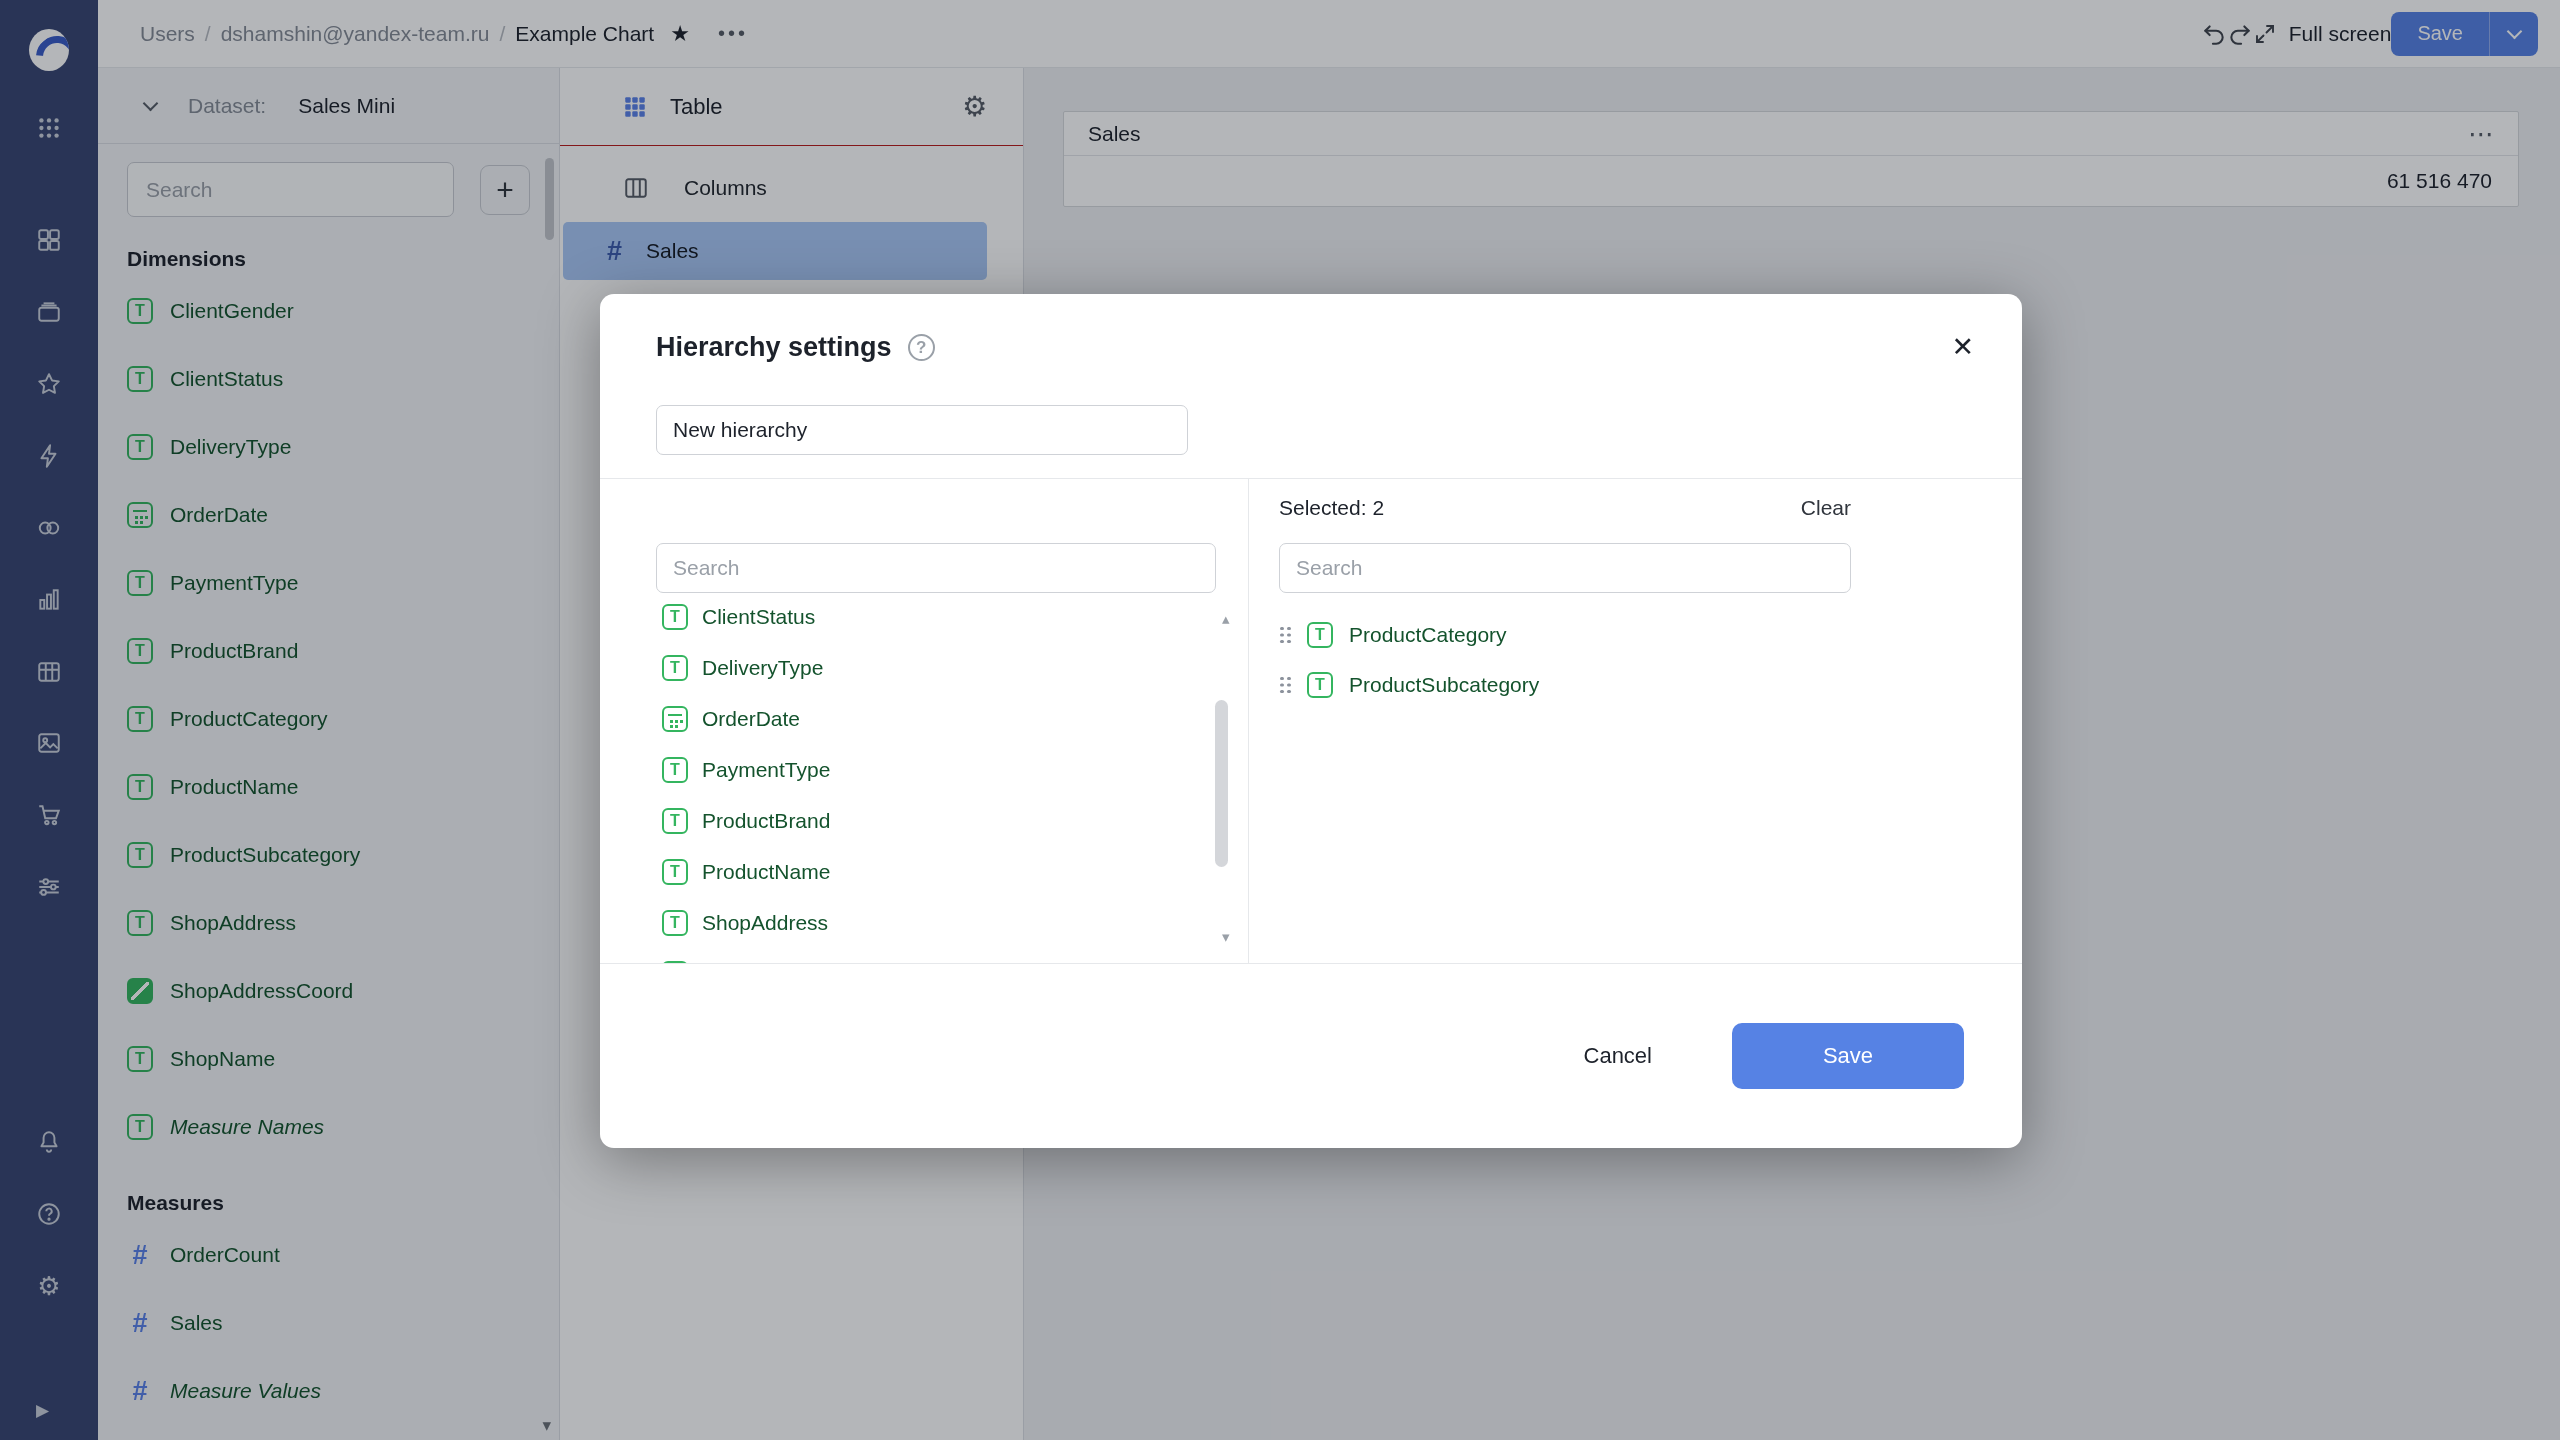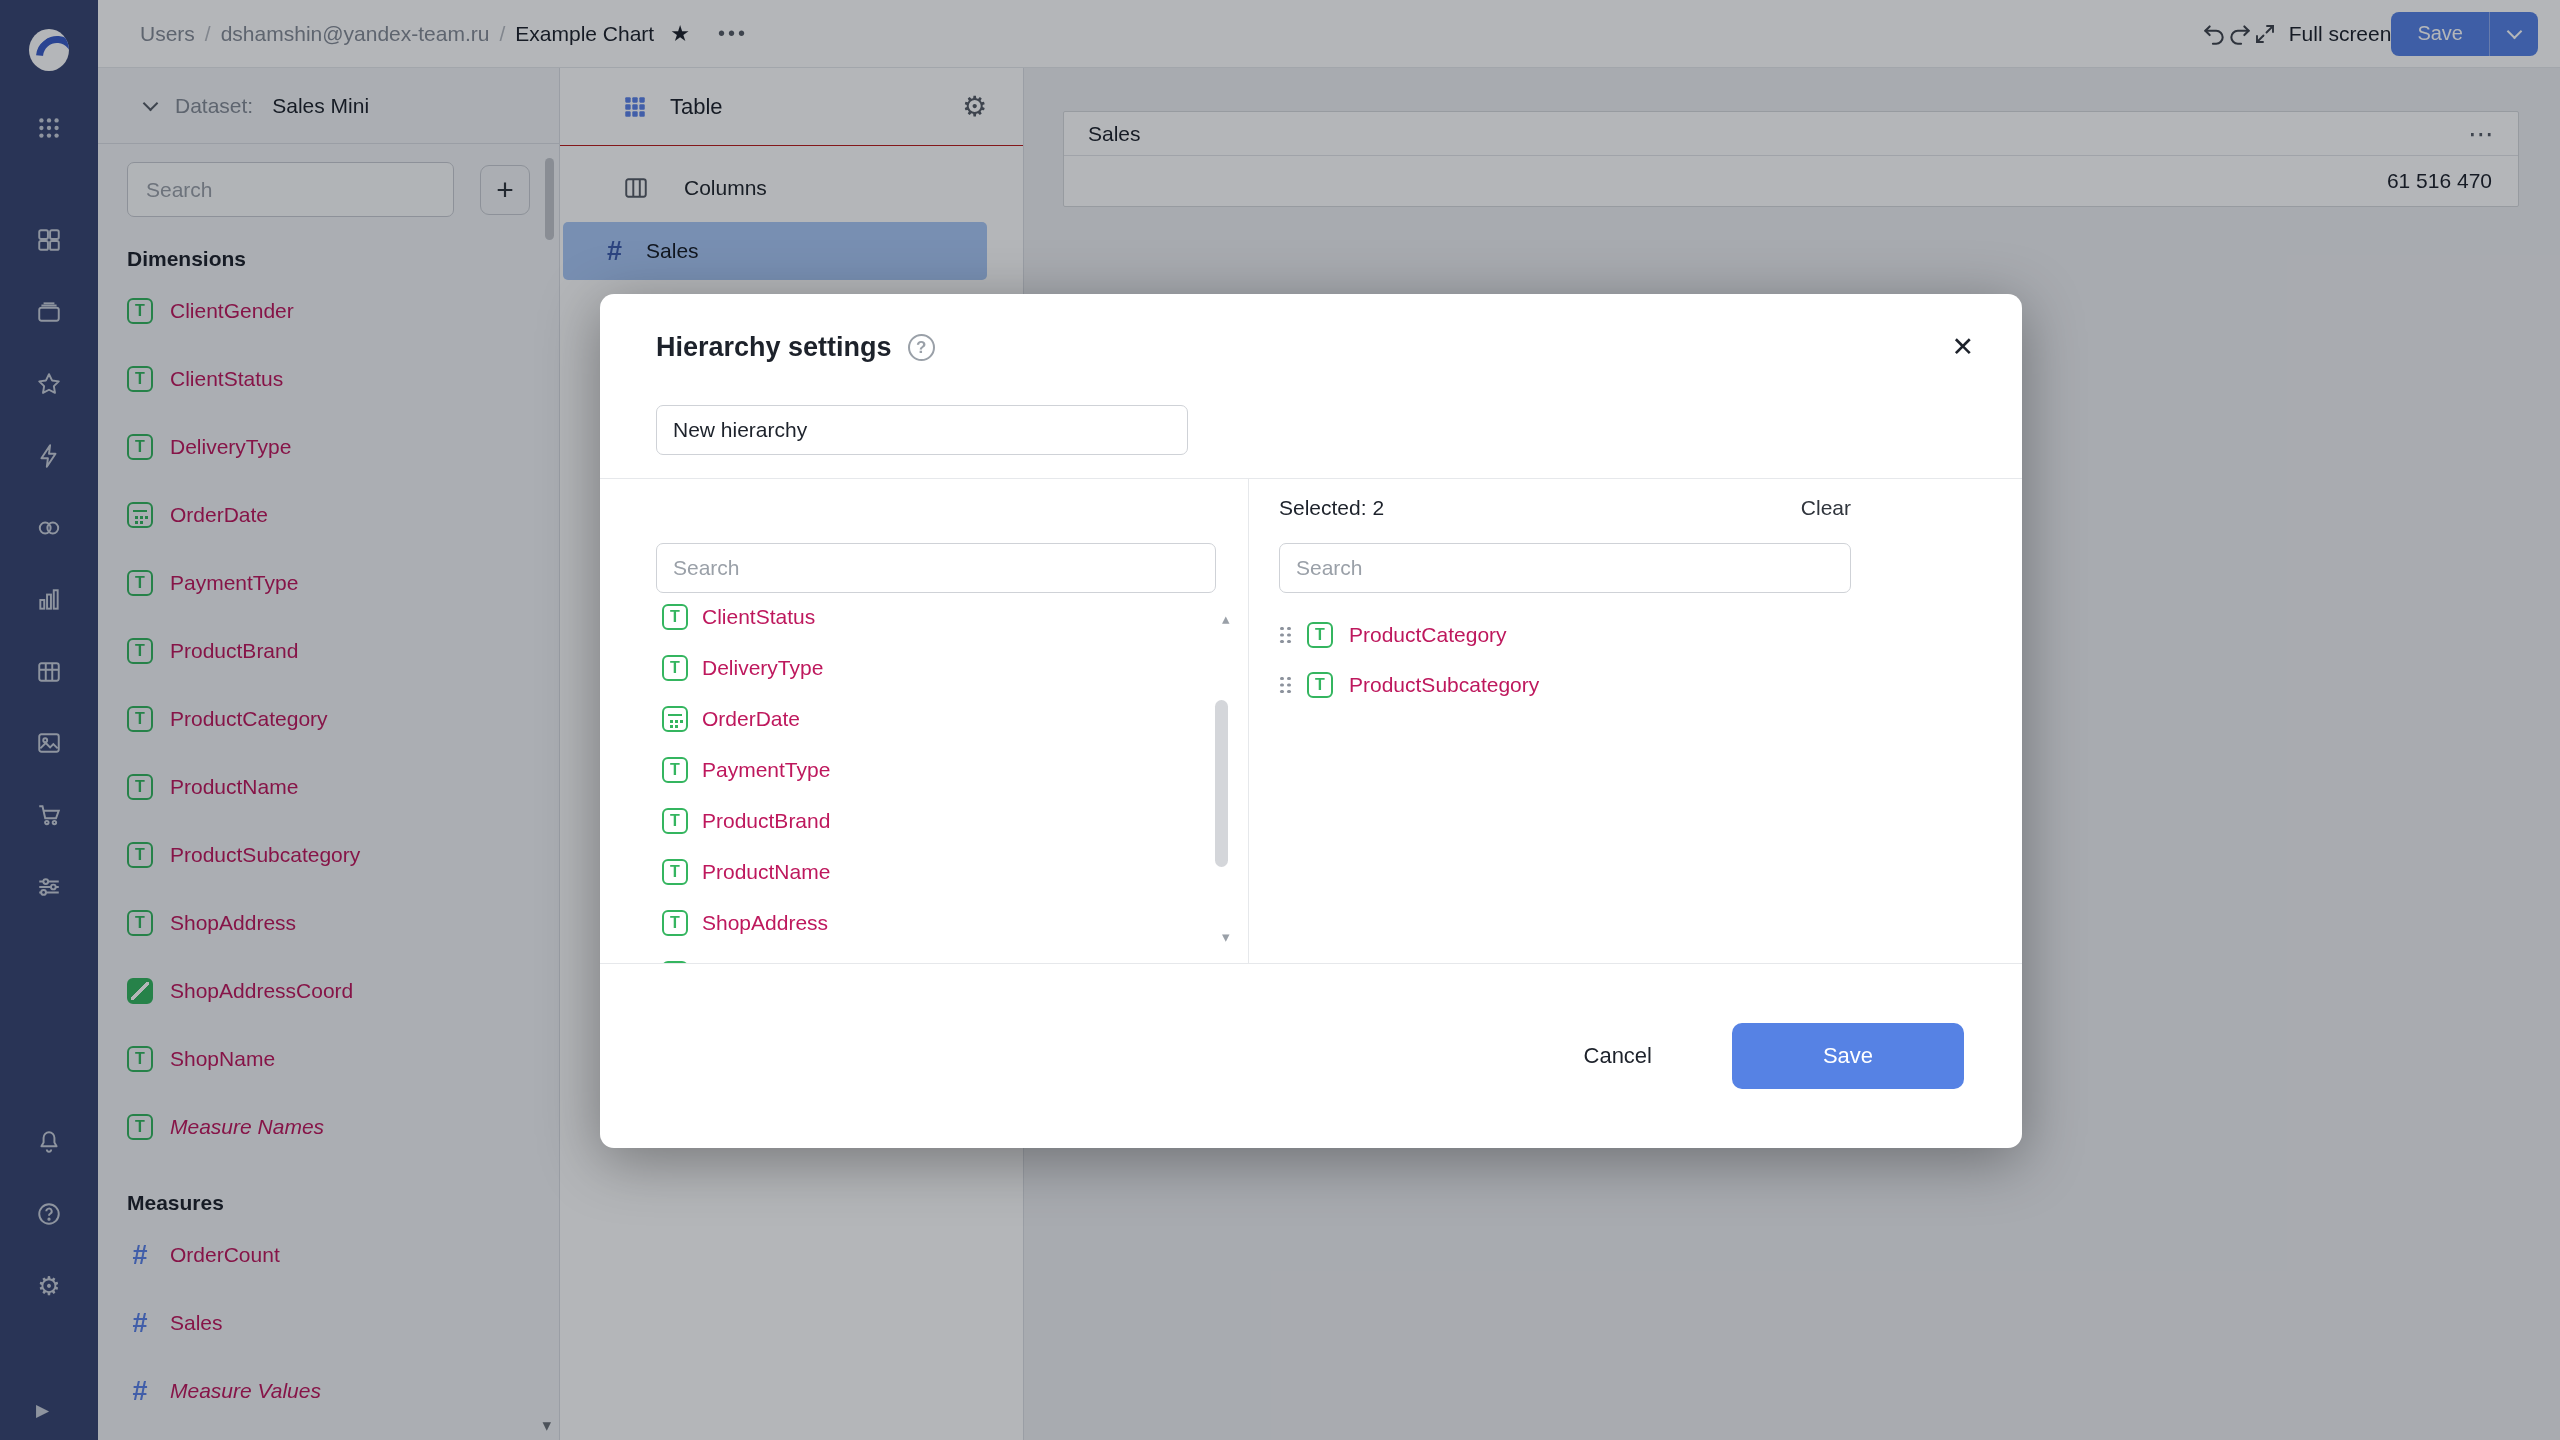--- a/index.html
+++ b/index.html
@@ -31,32 +31,32 @@
   .tb-ic{cursor:pointer;color:#3f444d;}
   .fullscreen{display:flex;align-items:center;gap:12px;cursor:pointer;font-size:21px;color:var(--text);}
   .save-split{display:flex;height:44px;border-radius:8px;overflow:hidden;background:var(--accent);cursor:pointer;}
   .save-main{padding:0 26px;display:flex;align-items:center;color:#fff;font-size:20px;}
   .save-sep{width:1px;background:rgba(255,255,255,0.35);}
   .save-arrow{width:48px;display:flex;align-items:center;justify-content:center;}
   .chev{width:11px;height:11px;border-right:2px solid #fff;border-bottom:2px solid #fff;transform:rotate(45deg);margin-top:-5px;}
 
   
   .sidebar{position:absolute;left:98px;top:68px;bottom:0;width:462px;background:var(--sidebar);border-right:1px solid var(--border);z-index:5;}
-  .dataset-row{height:76px;display:flex;align-items:center;padding-left:47px;border-bottom:1px solid var(--border);gap:19px;cursor:pointer;}
+  .dataset-row{height:76px;display:flex;align-items:center;padding-left:47px;border-bottom:1px solid var(--border);gap:32px;cursor:pointer;}
   .caret-down{width:11px;height:11px;border-right:2px solid var(--dk);border-bottom:2px solid var(--dk);transform:rotate(45deg);margin-top:-4px;flex:none;}
   .ds-label{color:var(--muted);font-size:21px;}
   .ds-name{color:var(--text);font-size:21px;}
   .side-body{padding:18px 29px 0 29px;}
   .search-row{display:flex;gap:26px;align-items:center;}
   .side-search{flex:1;height:55px;border:1px solid #c8cbd1;border-radius:7px;background:#fbfcfd;padding:0 18px;font-size:21px;color:var(--text);outline:none;font-family:inherit;}
   .side-search::placeholder,.m-search::placeholder{color:#9aa0a8;}
   .plus-btn{width:50px;height:50px;border:1px solid #c8cbd1;border-radius:9px;background:transparent;font-size:30px;color:#30353d;cursor:pointer;display:flex;align-items:center;justify-content:center;line-height:0;font-family:inherit;}
   .group-title{font-size:21px;font-weight:700;margin:30px 0 6px 0;}
   .field-row{height:68px;display:flex;align-items:center;gap:17px;cursor:pointer;}
-  .field-label{font-size:21px;color:#be185d;white-space:nowrap;}
+  .field-label{font-size:21px;color:#14532d;white-space:nowrap;}
   .italic{font-style:italic;}
   .ficon{width:26px;height:26px;border:2px solid var(--green);border-radius:6px;color:var(--green);display:flex;align-items:center;justify-content:center;font-weight:700;font-size:16px;flex:none;position:relative;}
   .ficon.type-text::after{content:"T";}
   .ficon.type-date::after{content:"";position:absolute;left:4px;right:4px;top:6px;border-top:2px solid var(--green);}
   .ficon.type-date::before{content:"";position:absolute;width:3px;height:3px;background:var(--green);left:6px;top:12px;box-shadow:5px 0 var(--green),10px 0 var(--green),0 5px var(--green),5px 5px var(--green);}
   .ficon.type-geo{background:var(--green);}
   .ficon.type-geo::after{content:"";position:absolute;inset:2px;background:linear-gradient(135deg,transparent 42%,#fff 42%,#fff 58%,transparent 58%);}
   .ficon.type-measure{border:none;color:var(--blue);font-size:27px;font-weight:600;}
   .ficon.type-measure::after{content:"#";}
   .sb-thumb{position:absolute;right:5px;top:90px;width:9px;height:82px;background:#c2c5cb;border-radius:5px;cursor:pointer;}

